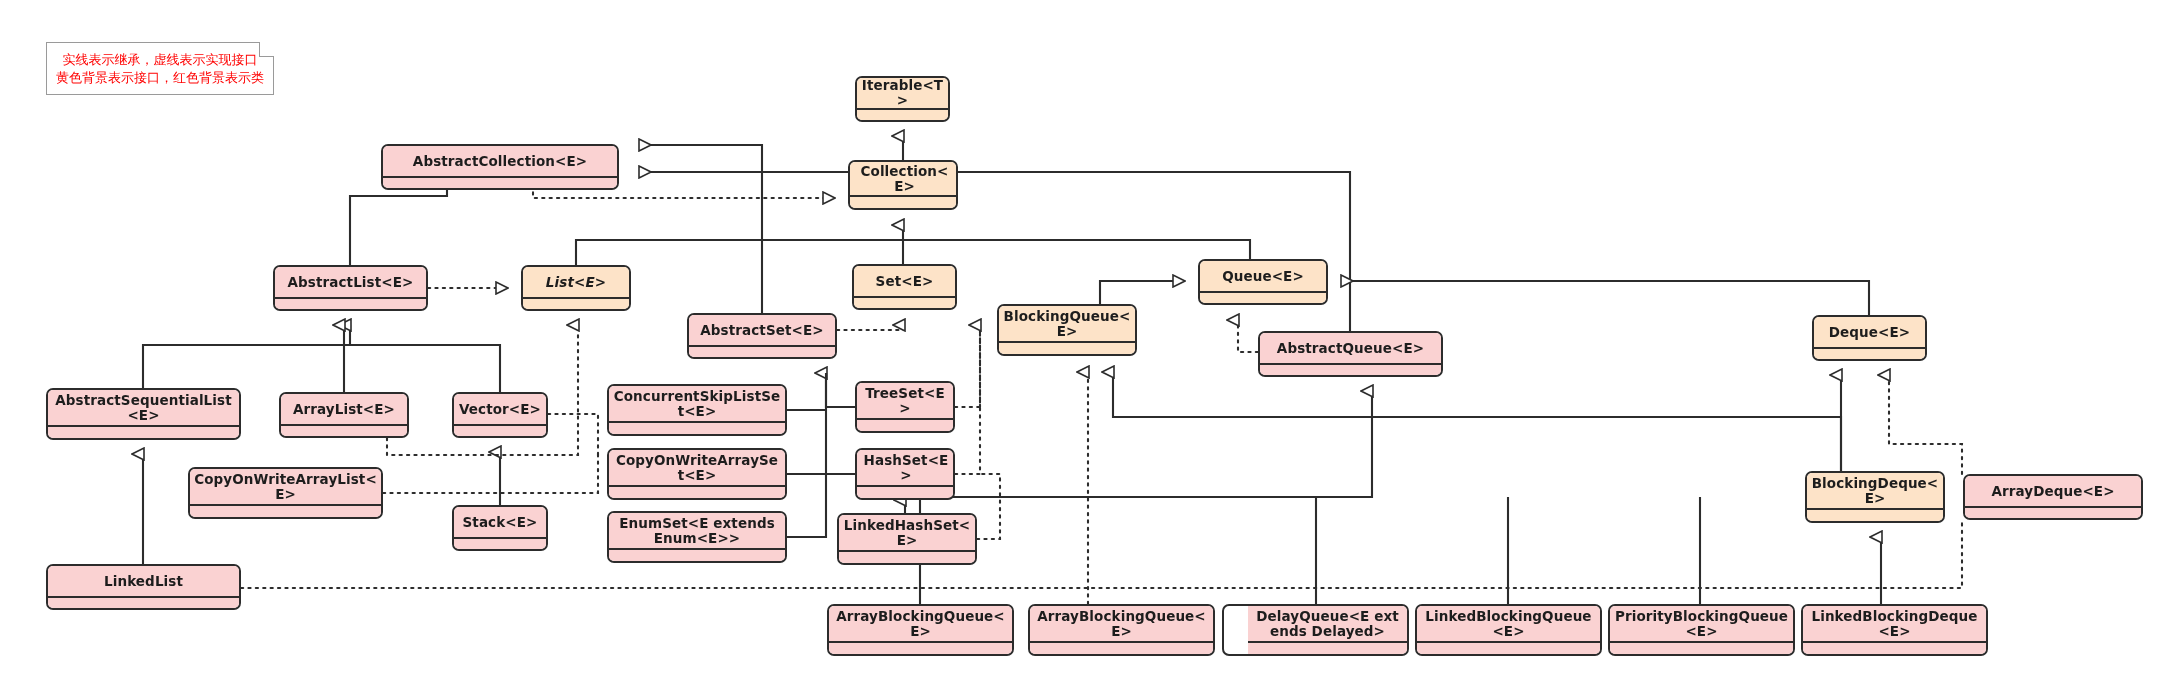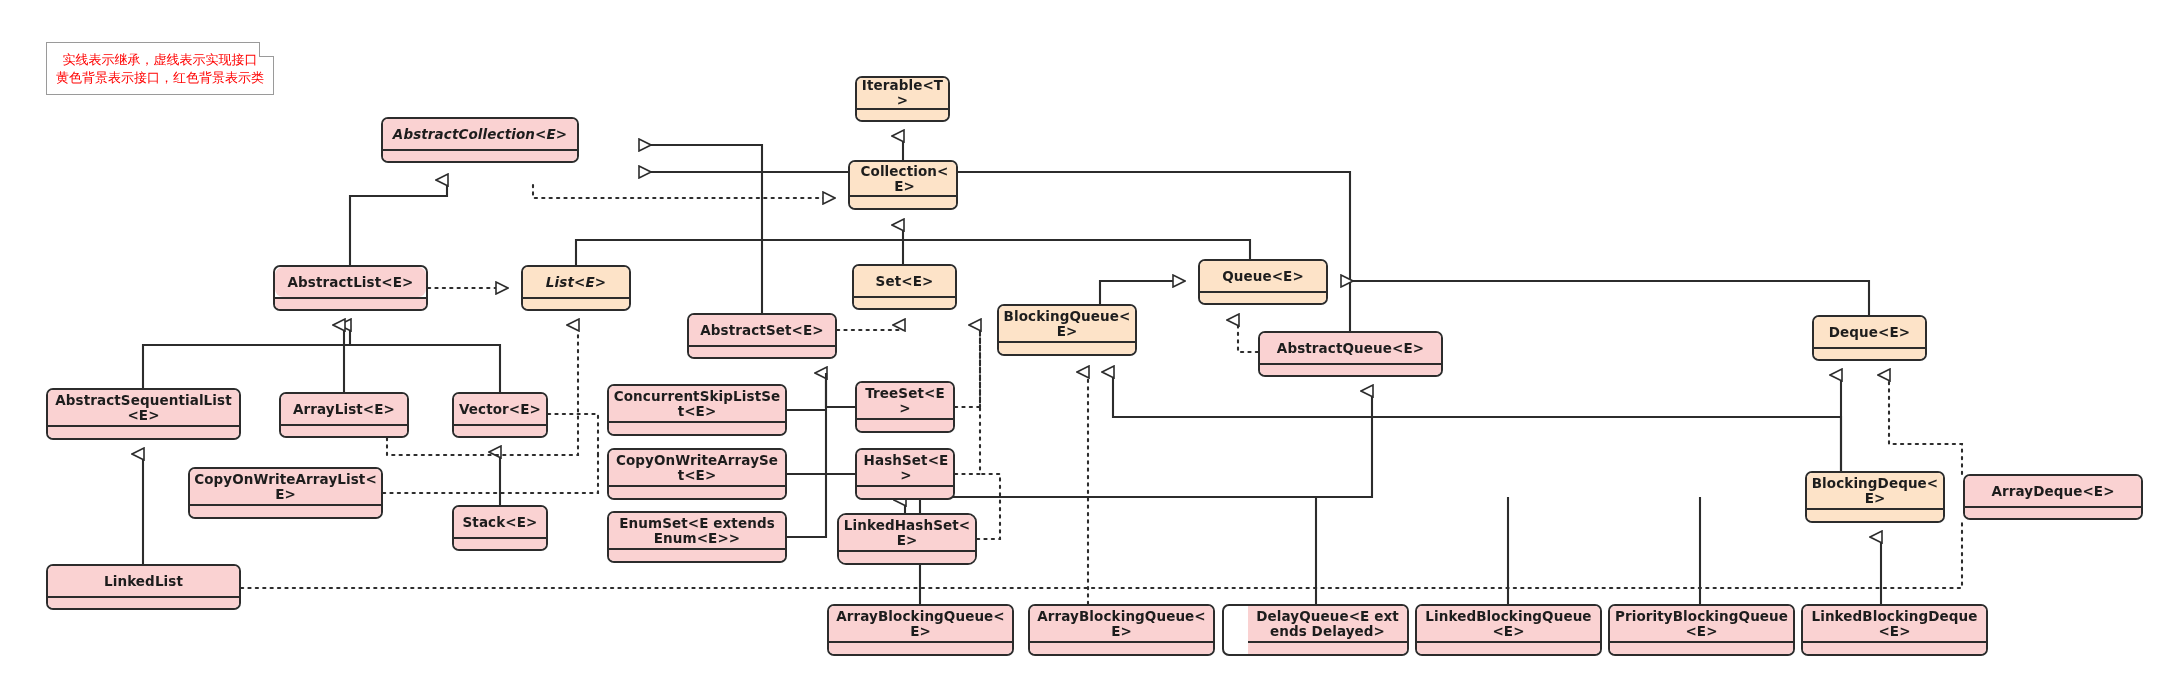--- a/index.html
+++ b/index.html
@@ -202,26 +202,26 @@
 
   <div id="nodes-container">
       <div class="node-box iface" style="left: 855px; top: 76px; width: 95px; height: 46px;">
         <div class="node-title" style="height: 30px;">Iterable&lt;T&gt;</div>
         <div class="node-body" style="height: 12px;"></div>
       </div>
       <div class="node-box iface" style="left: 848px; top: 160px; width: 110px; height: 50px;">
         <div class="node-title" style="height: 33px; padding-left: 7px;">Collection&lt;E&gt;</div>
         <div class="node-body" style="height: 13px;"></div>
       </div>
-      <div class="node-box klass" style="left: 381px; top: 117px; width: 198px; height: 46px; font-style: italic;">
+      <div class="node-box klass" style="left: 381px; top: 144px; width: 238px; height: 46px;">
         <div class="node-title" style="height: 30px;">AbstractCollection&lt;E&gt;</div>
         <div class="node-body" style="height: 12px;"></div>
       </div>
       <div class="node-box klass" style="left: 273px; top: 265px; width: 155px; height: 46px;">
-        <div class="node-title" style="height: 30px; border-radius: 8px;">AbstractList&lt;E&gt;</div>
+        <div class="node-title" style="height: 30px;">AbstractList&lt;E&gt;</div>
         <div class="node-body" style="height: 12px;"></div>
       </div>
       <div class="node-box iface" style="left: 521px; top: 265px; width: 110px; height: 46px;">
         <div class="node-title" style="height: 30px; font-style: italic;">List&lt;E&gt;</div>
         <div class="node-body" style="height: 12px;"></div>
       </div>
       <div class="node-box iface" style="left: 852px; top: 264px; width: 105px; height: 46px;">
         <div class="node-title" style="height: 30px;">Set&lt;E&gt;</div>
         <div class="node-body" style="height: 12px;"></div>
       </div>
@@ -274,21 +274,21 @@
         <div class="node-body" style="height: 13px;"></div>
       </div>
       <div class="node-box klass" style="left: 188px; top: 467px; width: 195px; height: 52px;">
         <div class="node-title" style="height: 35px;">CopyOnWriteArrayList&lt;E&gt;</div>
         <div class="node-body" style="height: 13px;"></div>
       </div>
       <div class="node-box klass" style="left: 607px; top: 511px; width: 180px; height: 52px;">
         <div class="node-title" style="height: 35px;">EnumSet&lt;E extends Enum&lt;E&gt;&gt;</div>
         <div class="node-body" style="height: 13px;"></div>
       </div>
-      <div class="node-box klass" style="left: 837px; top: 513px; width: 140px; height: 52px; border-radius: 9px;">
+      <div class="node-box klass" style="left: 837px; top: 513px; width: 140px; height: 52px;">
         <div class="node-title" style="height: 35px;">LinkedHashSet&lt;E&gt;</div>
         <div class="node-body" style="height: 13px;"></div>
       </div>
       <div class="node-box klass" style="left: 452px; top: 505px; width: 96px; height: 46px;">
         <div class="node-title" style="height: 30px;">Stack&lt;E&gt;</div>
         <div class="node-body" style="height: 12px;"></div>
       </div>
       <div class="node-box iface" style="left: 1805px; top: 471px; width: 140px; height: 52px;">
         <div class="node-title" style="height: 35px;">BlockingDeque&lt;E&gt;</div>
         <div class="node-body" style="height: 13px;"></div>

